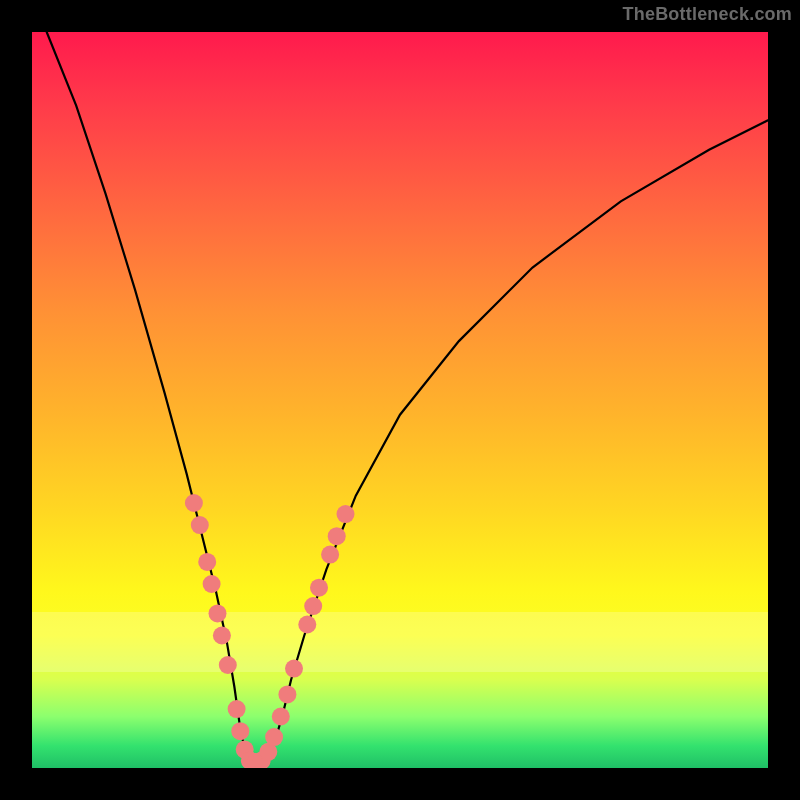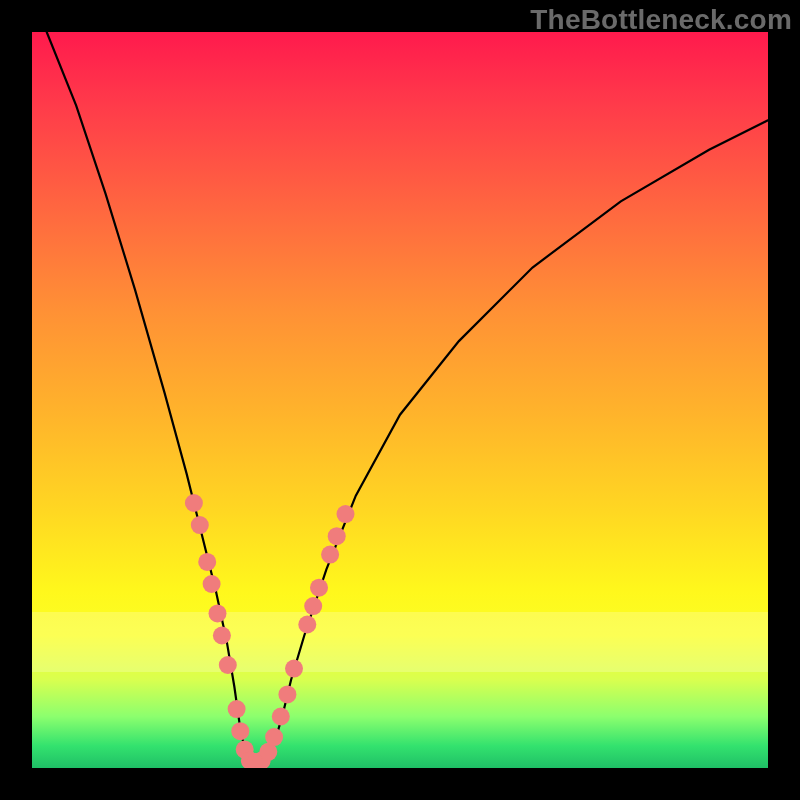--- a/index.html
+++ b/index.html
@@ -55,21 +55,21 @@
     top: 0;
     left: 0;
     width: 736px;
     height: 736px;
     pointer-events: none;
   }
   .watermark {
     position: absolute;
     top: 4px;
     right: 8px;
-    font-size: 28px;
+    font-size: 18px;
     font-weight: 600;
     color: #6a6a6a;
     letter-spacing: 0.2px;
     user-select: none;
   }
   .dot {
     fill: #f07c7c;
     stroke: none;
   }
 </style>

